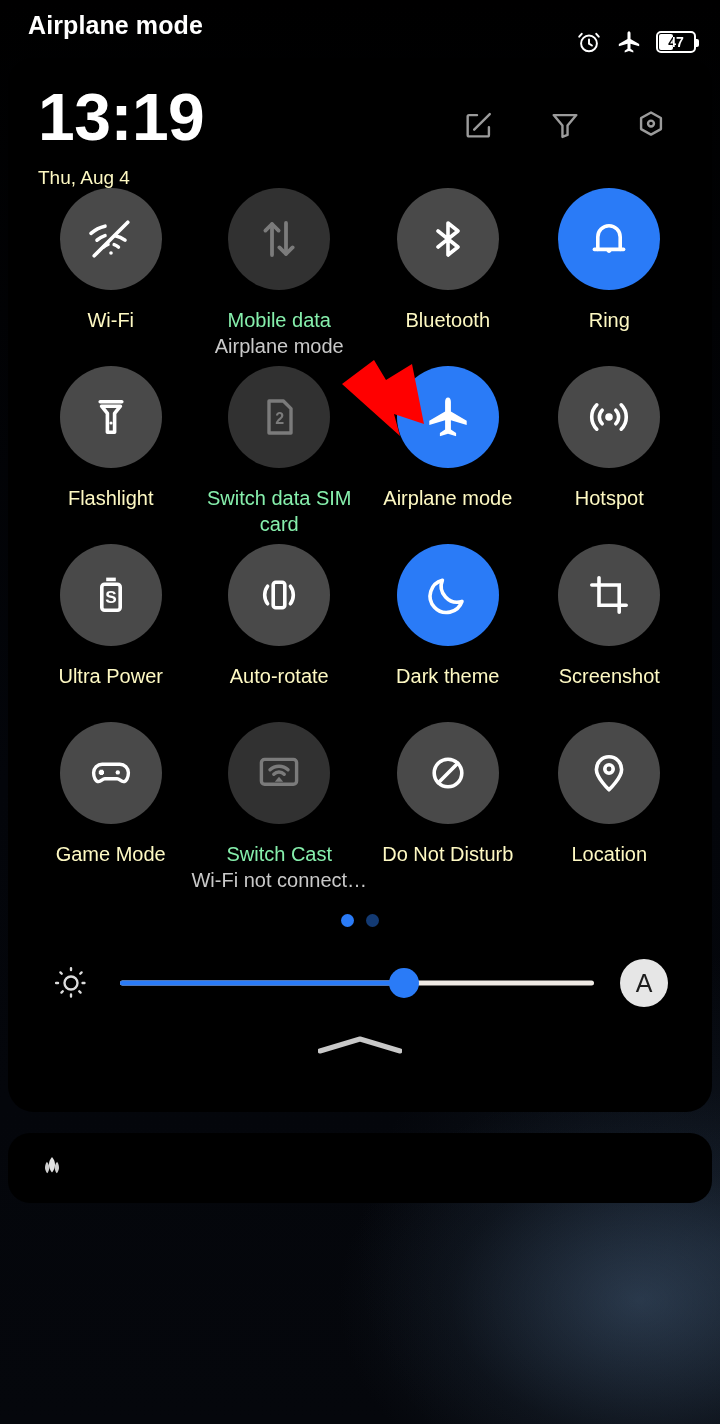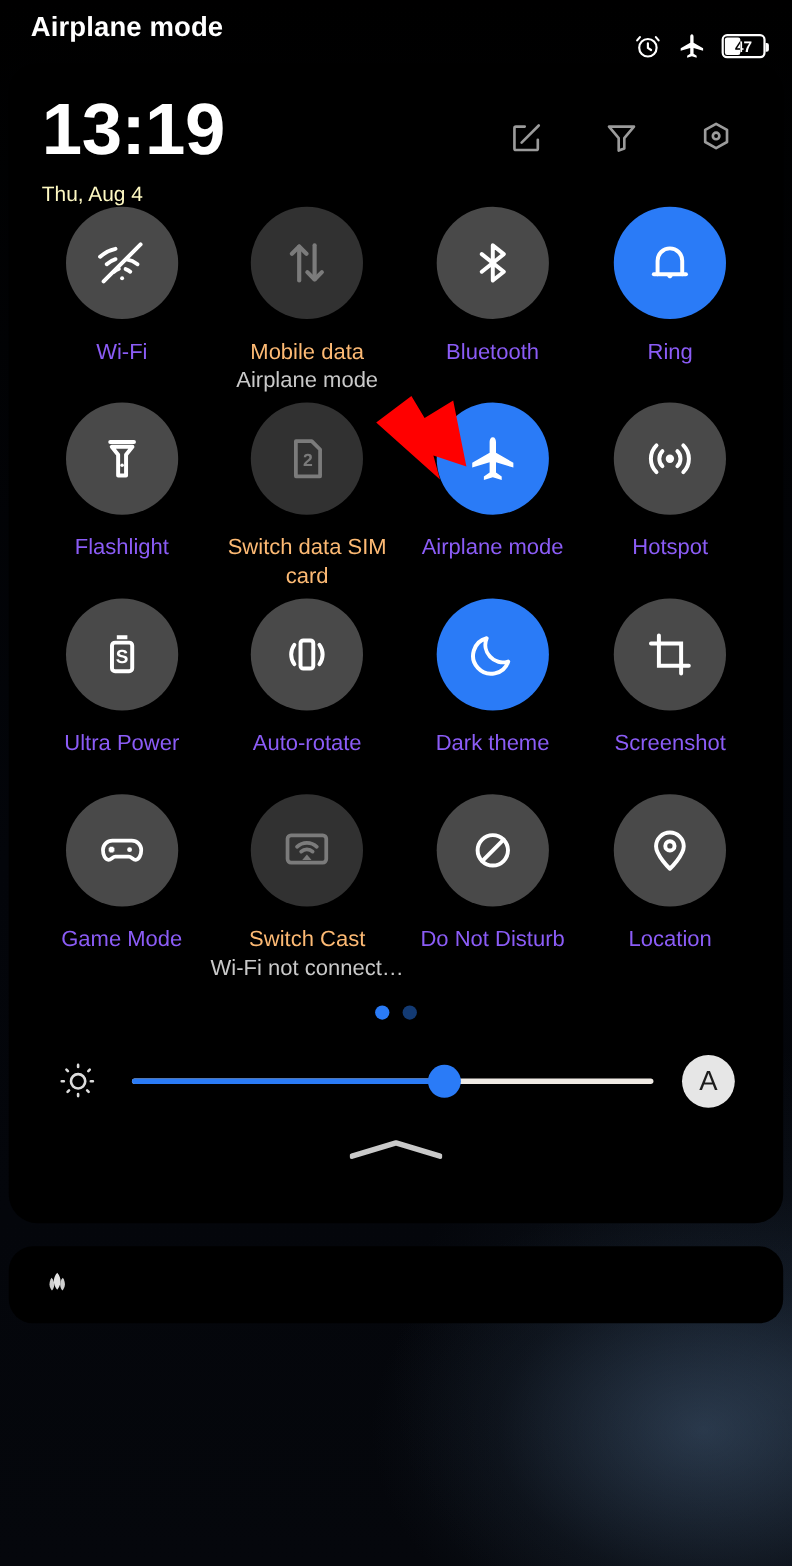--- a/index.html
+++ b/index.html
@@ -69,24 +69,24 @@
   }
   .tile-circle{
     width:102px;height:102px;border-radius:50%;
     display:flex;align-items:center;justify-content:center;
     background:#494949;flex:0 0 auto;
   }
   .tile.off .tile-circle{background:#494949;}
   .tile.on  .tile-circle{background:#2a7bf7;}
   .tile.disabled .tile-circle{background:#313131;}
   .tile-label{
-    margin-top:17px;color:#8b5cf6;font-size:20px;text-align:center;
+    margin-top:17px;color:#fef9c3;font-size:20px;text-align:center;
     line-height:26px;max-width:168px;
   }
-  .tile.disabled .tile-label{color:#fdba74;text-align:center;}
+  .tile.disabled .tile-label{color:#86efac;text-align:center;}
   .tile-sub{
     color:#d2d2d2;font-size:20px;text-align:center;line-height:26px;
     max-width:176px;white-space:nowrap;
   }
   .tile.disabled .tile-sub{color:#c9c9c9;}
   .ico{display:block;}
   .tile.off .ico{stroke:#ffffff;}
   .tile.on .ico{stroke:#ffffff;}
   .tile.disabled .ico{stroke:#7b7b7b;}
 

